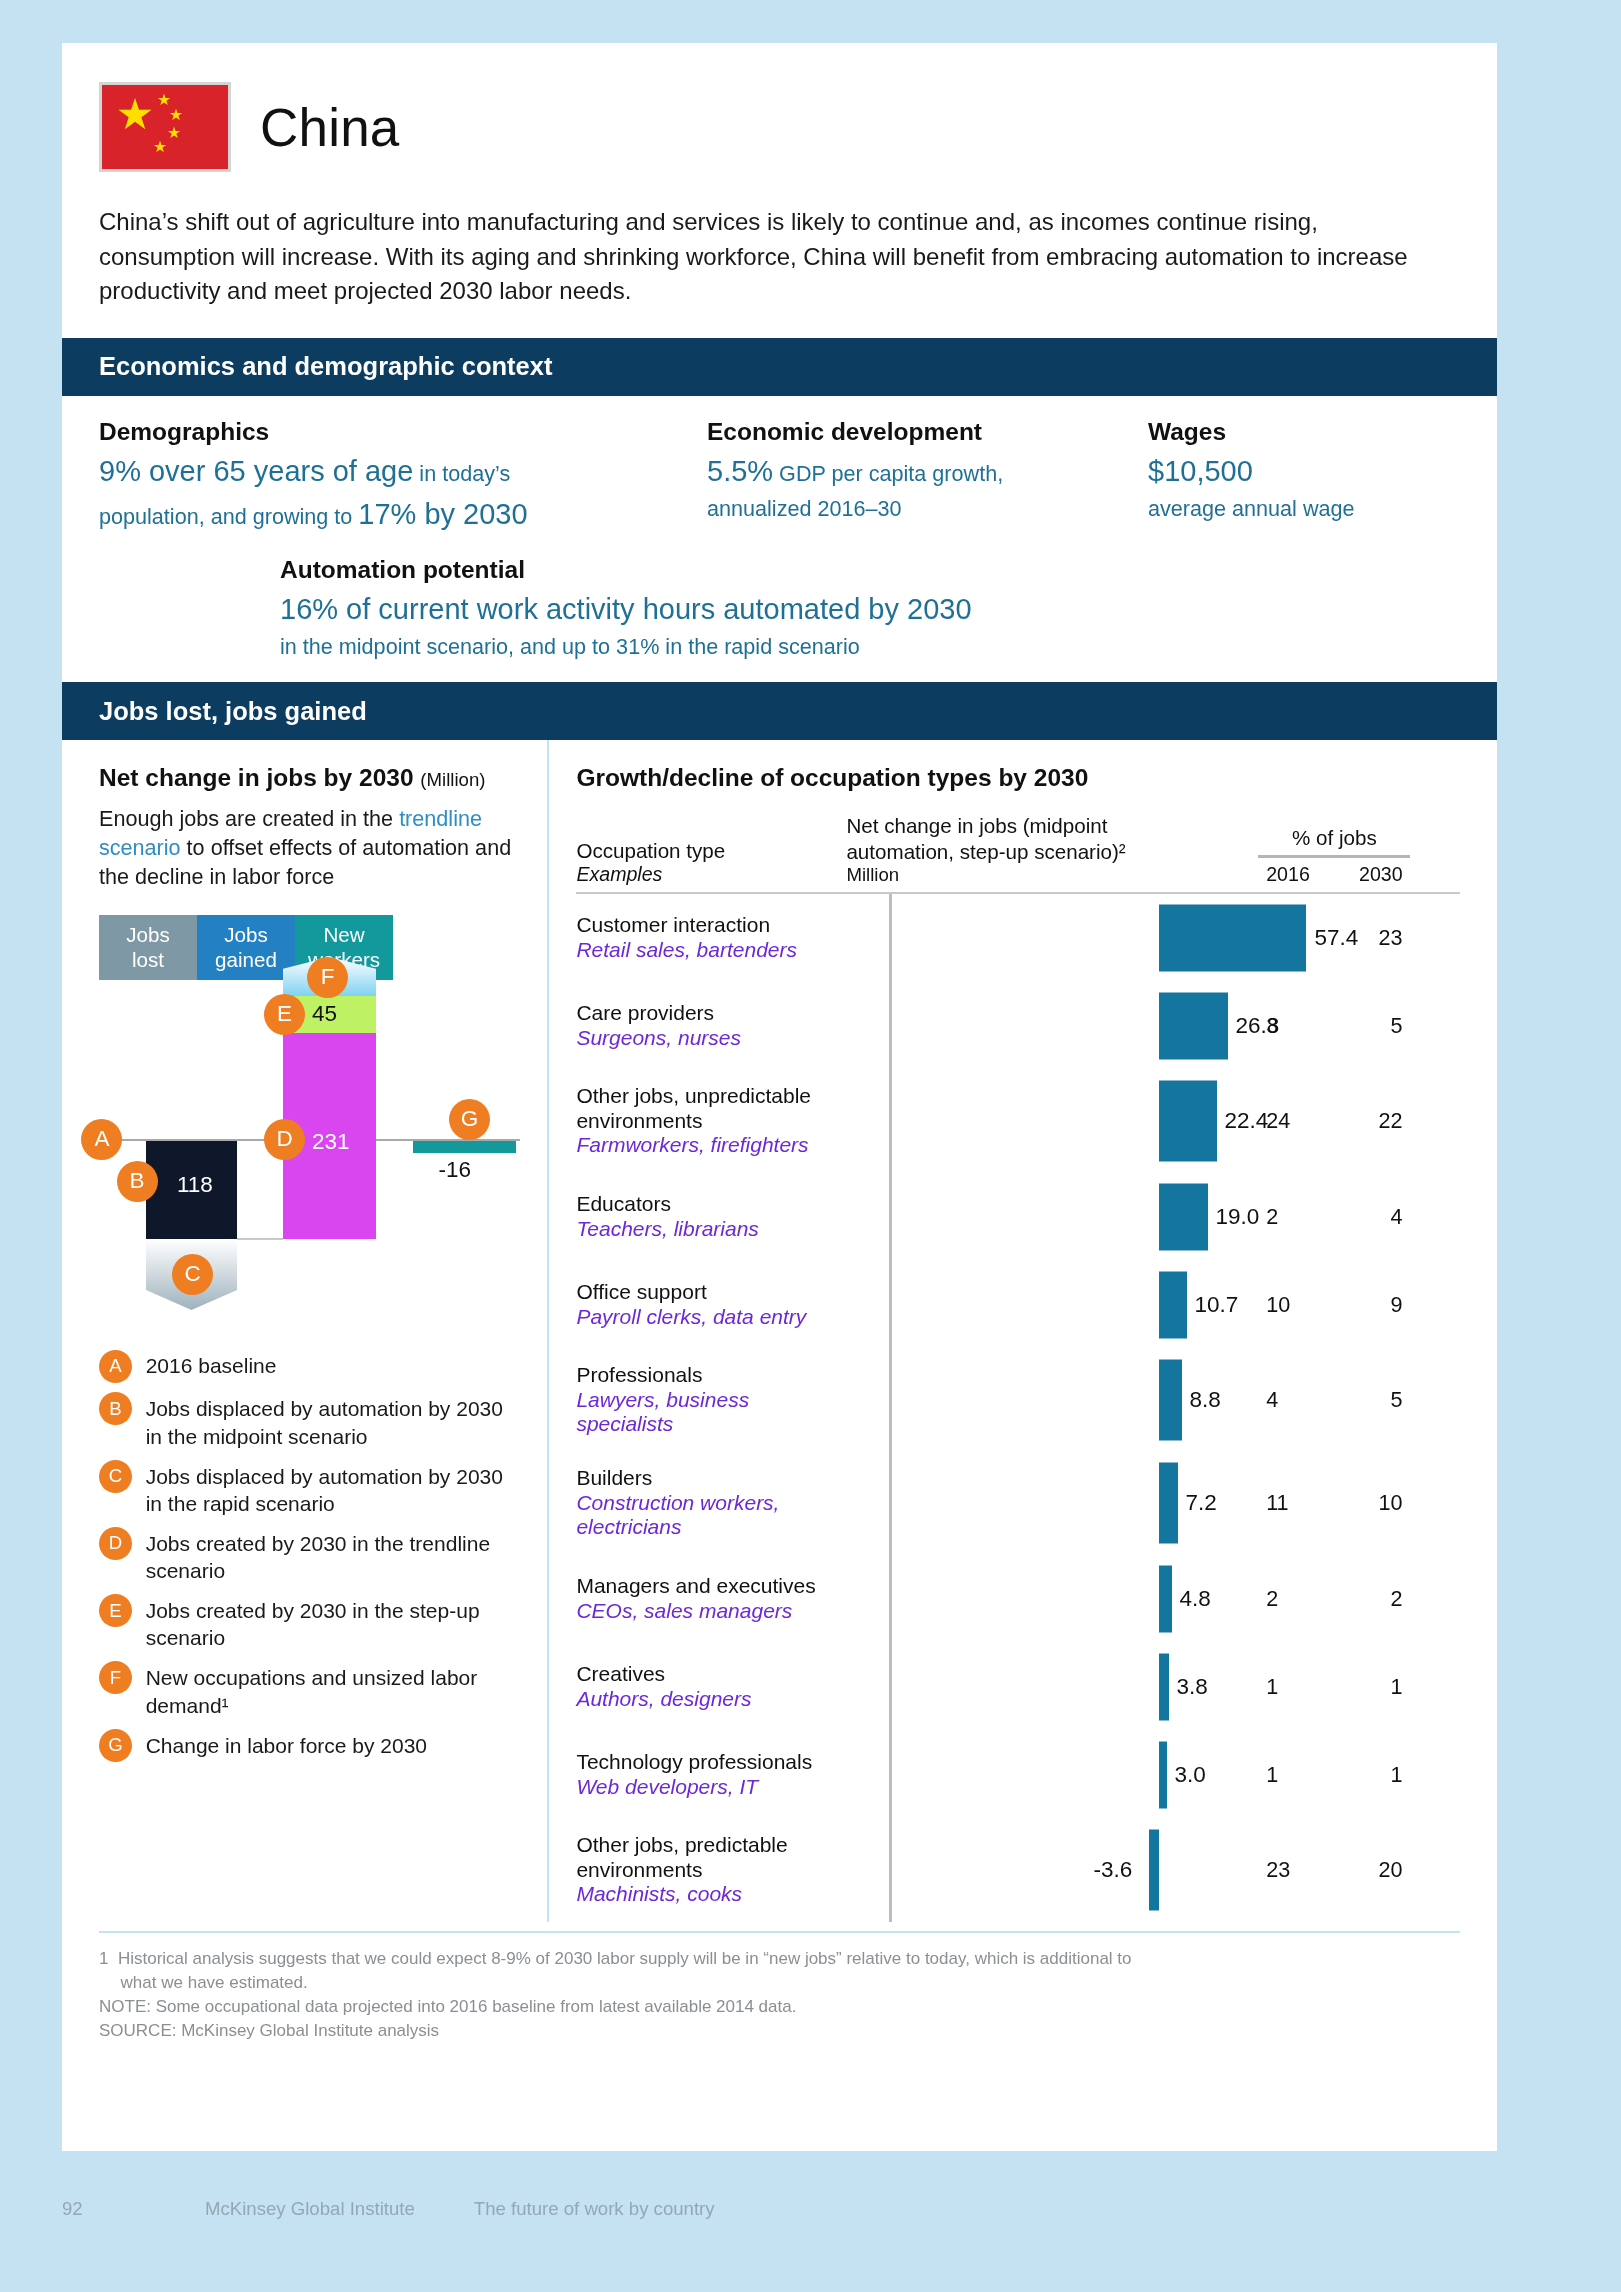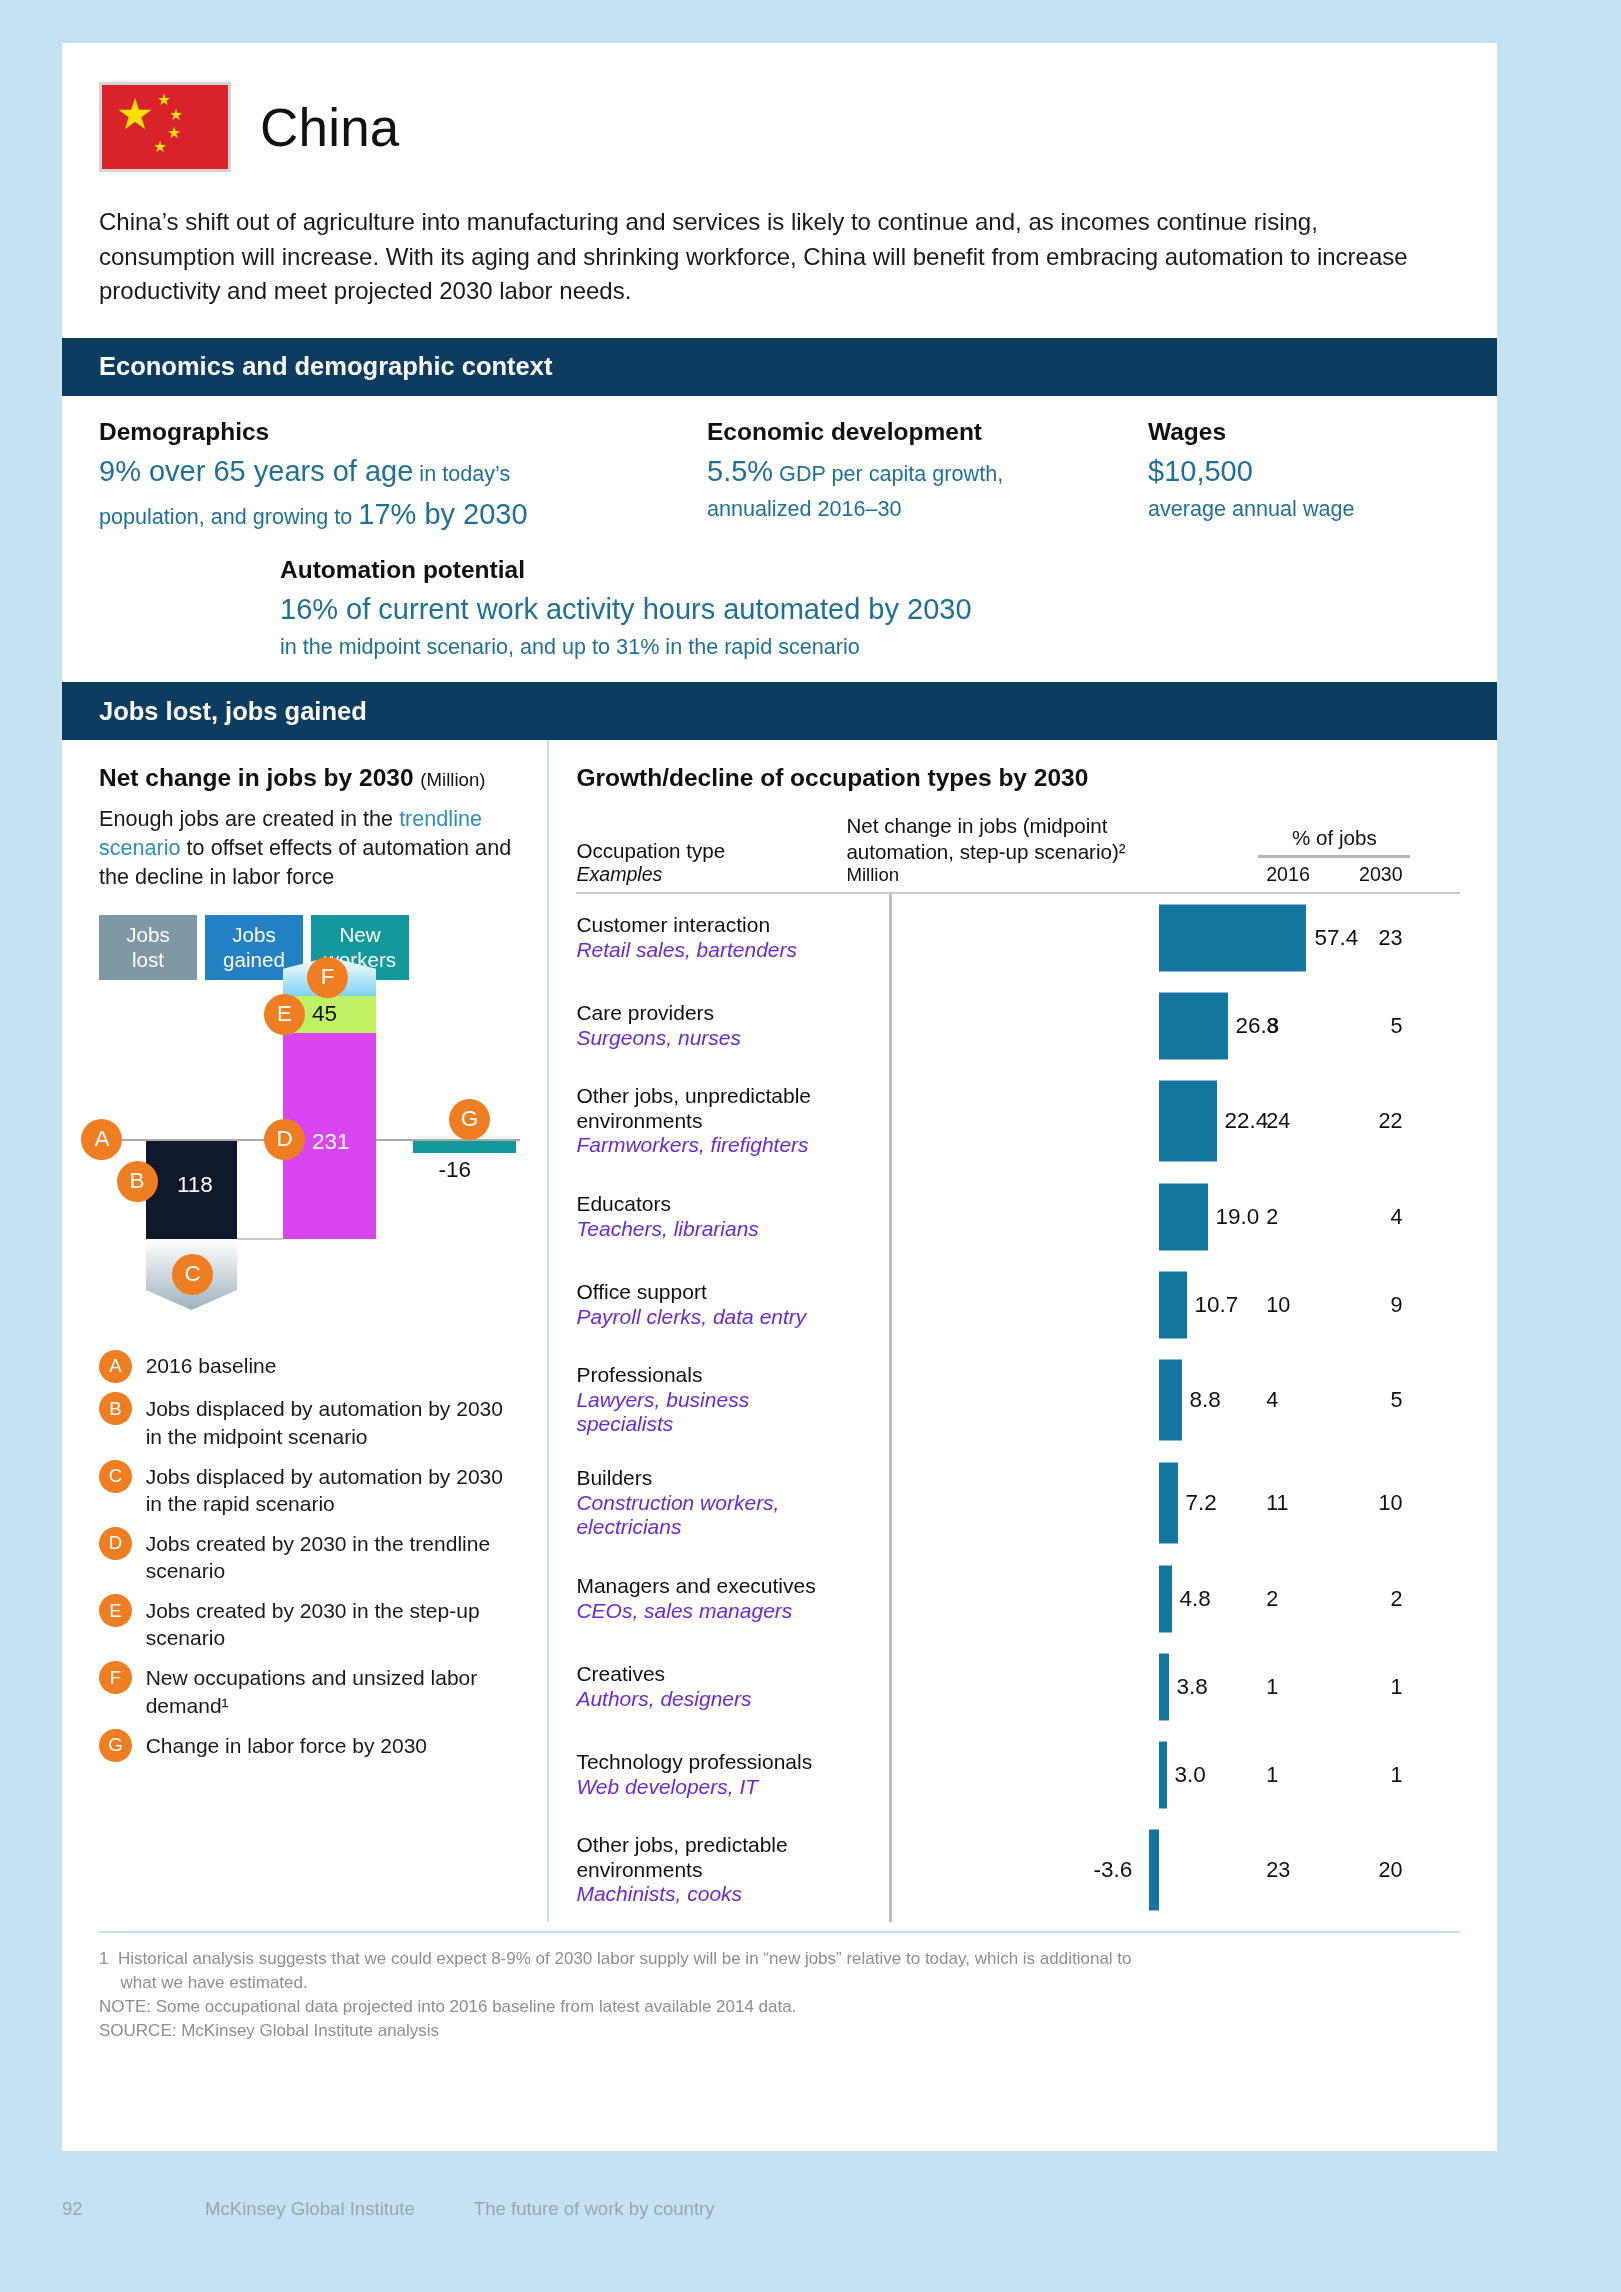--- a/index.html
+++ b/index.html
@@ -71,21 +71,21 @@
     min-height: 1059px;
   }
   .right-pane { flex: 1; padding: 23.5px 37px 0 27.4px; }
 
   .pane-title { font-size: 24.5px; font-weight: 700; color: #111; }
   .pane-title .unit { font-size: 18.6px; font-weight: 400; }
   .pane-desc { margin-top: 11.8px; font-size: 21.6px; line-height: 1.36; color: #1a1a1a; }
   .pane-desc .hl { color: #2d8dc4; }
 
   
-  .wf-legend { margin-top: 23.5px; display: flex; gap: 8px; }
+  .wf-legend { margin-top: 23.5px; display: flex; gap: 0; }
   .wf-legend div {
     width: 98px; height: 65px; color: #fff; font-size: 20.6px;
     display: flex; align-items: center; justify-content: center;
     text-align: center; line-height: 1.18;
   }
   .lg-lost  { background: #7f98a6; }
   .lg-gain  { background: #2380c2; }
   .lg-new   { background: #13999b; }
 
   .wf { position: relative; height: 338px; margin-top: 13.7px; }

